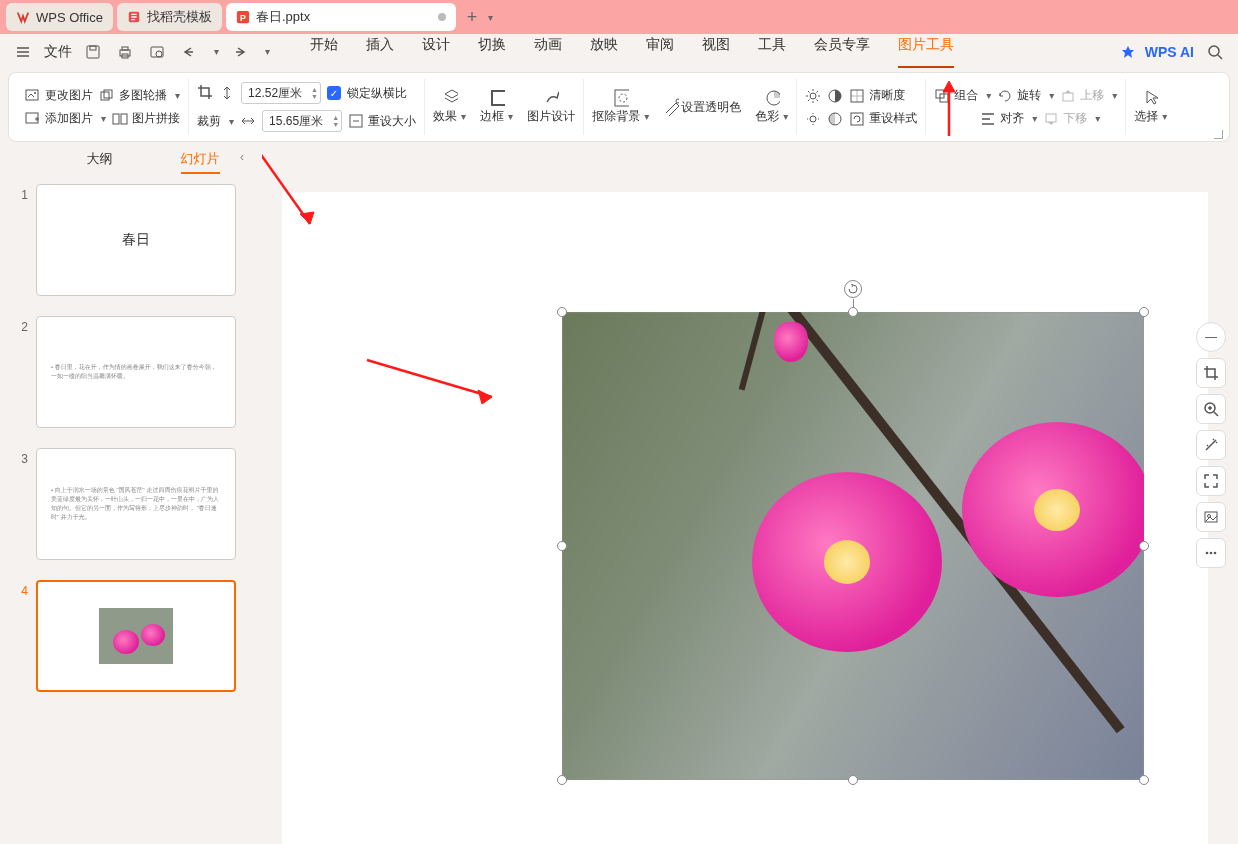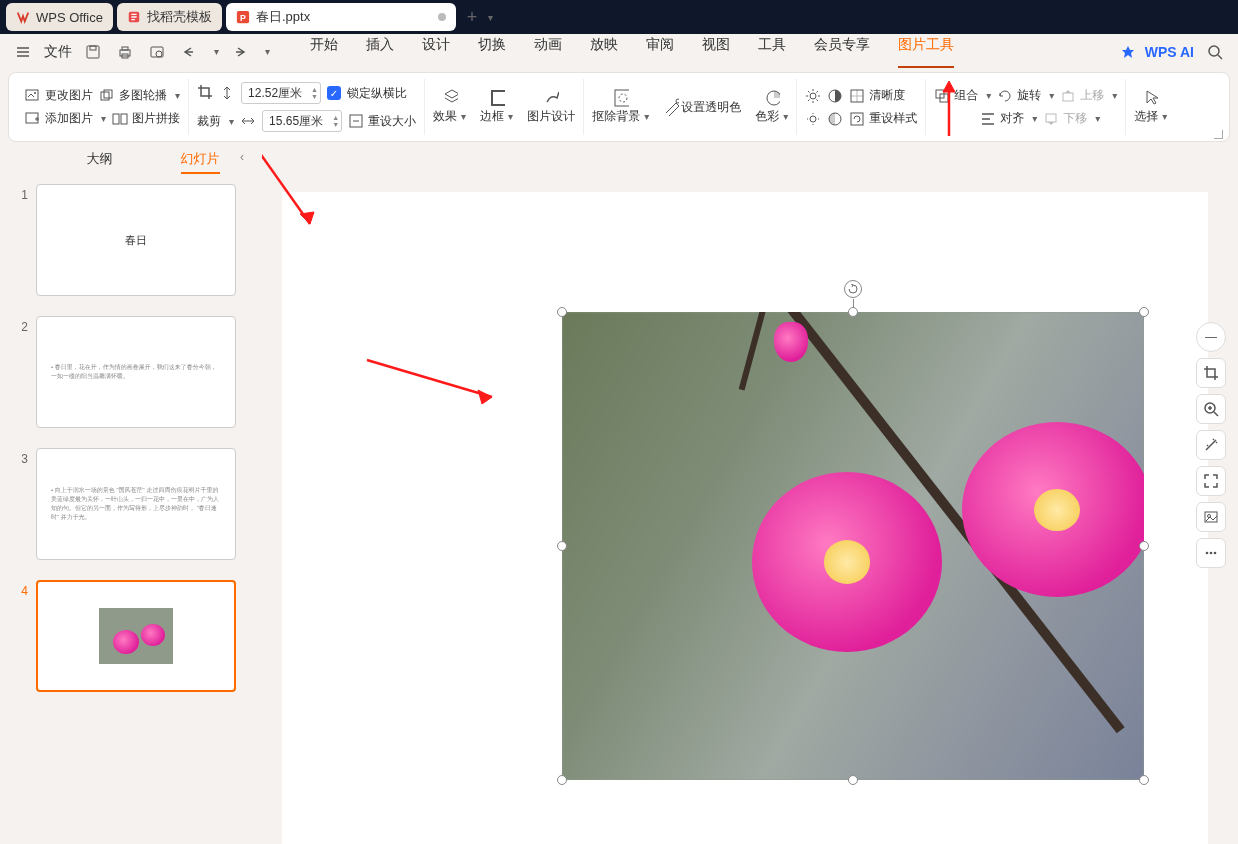--- a/index.html
+++ b/index.html
@@ -1,17 +1,17 @@
 <!DOCTYPE html>
 <html><head>
 <meta charset="utf-8">
 <style>
 * { margin:0; padding:0; box-sizing:border-box; font-family:"Microsoft YaHei","PingFang SC",sans-serif; }
 body { background:#f5f2ef; width:1238px; height:844px; overflow:hidden; font-size:12px; color:#333; }
-.titlebar { height:34px; display:flex; align-items:center; padding:10px 6px; background:#0f172a; }
+.titlebar { height:34px; display:flex; align-items:center; padding:10px 6px; background:#fca5a5; }
 .tab { height:28px; display:flex; align-items:center; padding:0 10px; border-radius:6px; margin-right:4px; font-size:13px; cursor:pointer; }
 .tab.app { background:#eee7e0; }
 .tab.doc { background:#fff; min-width:230px; }
 .tab-ico { width:14px; height:14px; margin-right:6px; display:inline-flex; }
 .tab .dot { width:8px; height:8px; border-radius:50%; background:#bbb; margin-left:auto; }
 .plus { width:24px; text-align:center; font-size:18px; color:#666; cursor:pointer; }
 .caret { font-size:10px; color:#666; margin-left:4px; }
 .menubar { height:36px; display:flex; align-items:center; padding:0 12px; background:#f5f2ef; border-bottom:1px solid rgba(0,0,0,0); }
 .mb-left { display:flex; align-items:center; gap:10px; }
 .mb-btn { width:22px; height:22px; display:flex; align-items:center; justify-content:center; cursor:pointer; color:#555; }
@@ -444,21 +444,21 @@
   <div class="sidepanel">
     <div class="sp-tabs">
       <span class="sp-tab">大纲</span>
       <span class="sp-tab active">幻灯片</span>
       <span class="sp-collapse">‹</span>
     </div>
     <div class="thumbs">
       <div class="thumb-row">
         <div class="thumb-num">1</div>
         <div class="thumb">
-          <span style="font-size:11px">春日</span>
+          <span style="font-size:14px">春日</span>
         </div>
       </div>
       <div class="thumb-row">
         <div class="thumb-num">2</div>
         <div class="thumb">
           <div class="tiny">• <span>春日里，花在开，作为情的画卷展开，我们这来了春分今朝，一如一缕的阳当温馨满怀暖。</span></div>
         </div>
       </div>
       <div class="thumb-row">
         <div class="thumb-num">3</div>

